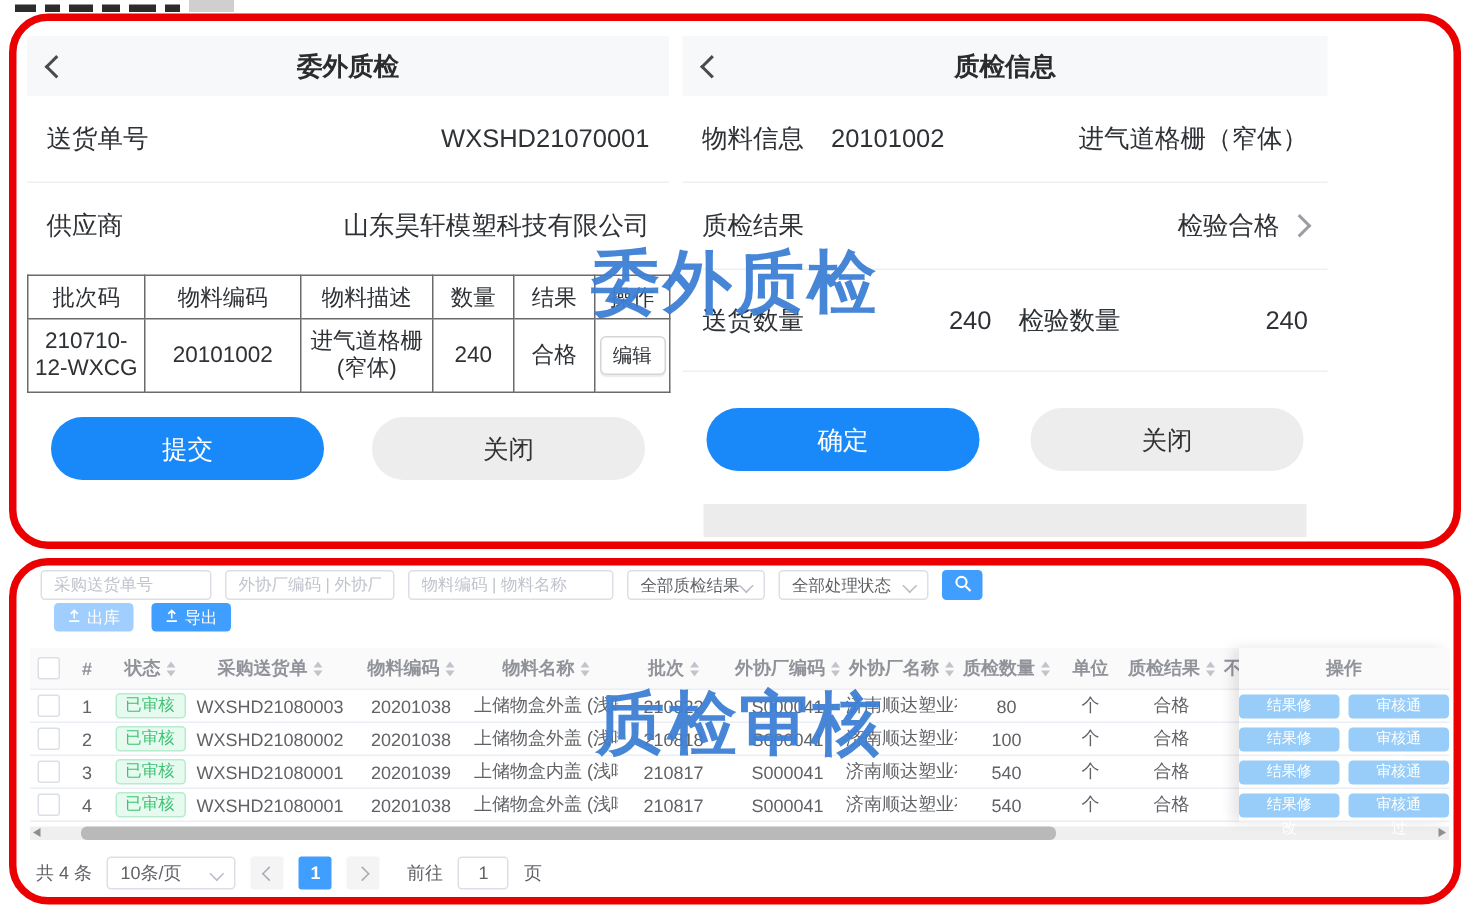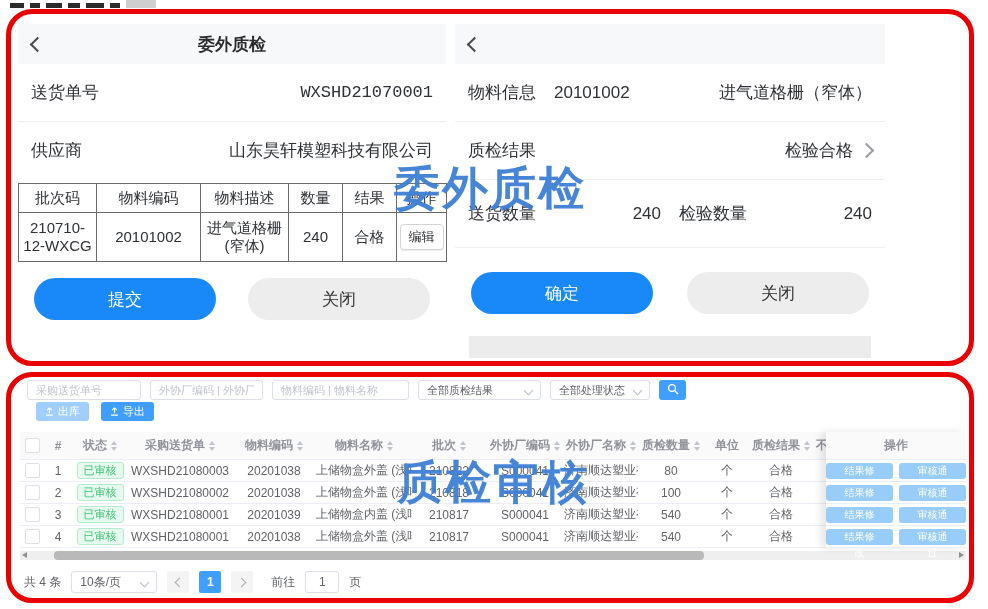--- a/index.html
+++ b/index.html
@@ -14,21 +14,21 @@
   
   .panel{position:absolute;background:#fff;z-index:1;}
   .navbar{position:relative;height:40px;background:#f7f8fa;display:flex;align-items:center;}
   .nav-title{position:absolute;left:0;right:0;text-align:center;margin:0;font-size:17px;font-weight:bold;color:#2c2c2e;}
   .navbar .chev{margin-left:14px;z-index:2;}
   .chev{display:inline-block;width:9px;height:9px;border-left:2px solid #4a4a4a;border-bottom:2px solid #4a4a4a;}
   .chev-left{transform:rotate(45deg);}
   .chev-right{transform:rotate(-135deg);border-color:#9a9da2;margin-left:8px;}
   .chev-down{width:6px;height:6px;border-width:1.3px;border-color:#b9bec7;transform:rotate(-45deg);margin-left:auto;}
   .cell{display:flex;align-items:center;padding:17px 13px;font-size:17px;color:#2e3135;border-bottom:1px solid #efefef;}
-  .cell .val-r{margin-left:auto;font-family:Liberation Mono, monospace;}
+  .cell .val-r{margin-left:auto;}
   .cell .mid{margin-left:18px;}
   .cell.tall{padding:22px 13px;}
   .qty-val{margin-left:auto;}
   .qty-val.gap{margin-right:18px;}
   
   .ptable{width:100%;border-collapse:collapse;text-align:center;font-size:15px;color:#2e3135;margin-top:4px;table-layout:fixed;}
   .ptable th,.ptable td{border:1px solid #6b6b6b;padding:4px 1px;font-weight:normal;}
   .ptable th{height:20px;}
   .ptable td{height:40px;line-height:18px;}
   .edit-btn{font-size:13px;padding:3px 8px;border:1px solid #d5d5d5;border-radius:4px;background:#fff;
@@ -47,21 +47,21 @@
   .f-input{height:20px;border:1px solid #dcdfe6;border-radius:3px;font-size:11px;padding:0 8px;
            color:#606266;box-sizing:border-box;font-family:inherit;}
   .f-input::placeholder{color:#c0c4cc;}
   .w1{width:114px;} .w2{width:113px;} .w3{width:137px;}
   .f-daterange{width:188px;height:20px;border:1px solid #dcdfe6;border-radius:3px;display:flex;
                align-items:center;font-size:11px;color:#c0c4cc;padding:0 7px;box-sizing:border-box;gap:4px;}
   .f-daterange .sep{color:#303133;flex:0 0 auto;margin:0 6px;}
   .f-daterange .ph{flex:1;text-align:center;}
   .f-select{height:20px;border:1px solid #dcdfe6;border-radius:3px;display:flex;align-items:center;
             font-size:11px;color:#606266;padding:0 8px;box-sizing:border-box;}
-  .fs1{width:123px;} .fs2{width:100px;}
+  .fs1{width:92px;} .fs2{width:100px;}
   .search-btn{width:27px;height:20px;border:none;border-radius:3px;background:#409eff;display:flex;
               align-items:center;justify-content:center;cursor:pointer;}
   .actions{position:absolute;left:24px;top:402px;display:flex;gap:12px;z-index:1;padding-left:12px;}
   .act-btn{height:19px;border:none;border-radius:3px;color:#fff;font-size:11px;display:inline-flex;
            align-items:center;gap:4px;padding:0 9px;cursor:pointer;font-family:inherit;}
   .act-btn.light{background:#a0cfff;}
   .act-btn.blue{background:#409eff;}
   
   .tbl-wrap{position:absolute;left:20px;top:432px;width:946px;height:117px;overflow:hidden;z-index:1;}
   .rtable{border-collapse:collapse;table-layout:fixed;width:852px;font-size:12px;}
@@ -168,20 +168,21 @@
     </table>
     <div class="pill-row">
       <button class="pill blue">提交</button>
       <button class="pill gray">关闭</button>
     </div>
   </section>
 
   <section class="panel" style="left:455px;top:24px;width:430px;">
     <header class="navbar">
       <span class="chev chev-left"></span>
+      <h1 class="nav-title">质检信息</h1>
     </header>
     <div class="cell">
       <span>物料信息</span>
       <span class="mid">20101002</span>
       <span class="val-r">进气道格栅（窄体）</span>
     </div>
     <div class="cell">
       <span>质检结果</span>
       <span class="val-r">检验合格</span>
       <span class="chev chev-right"></span>

